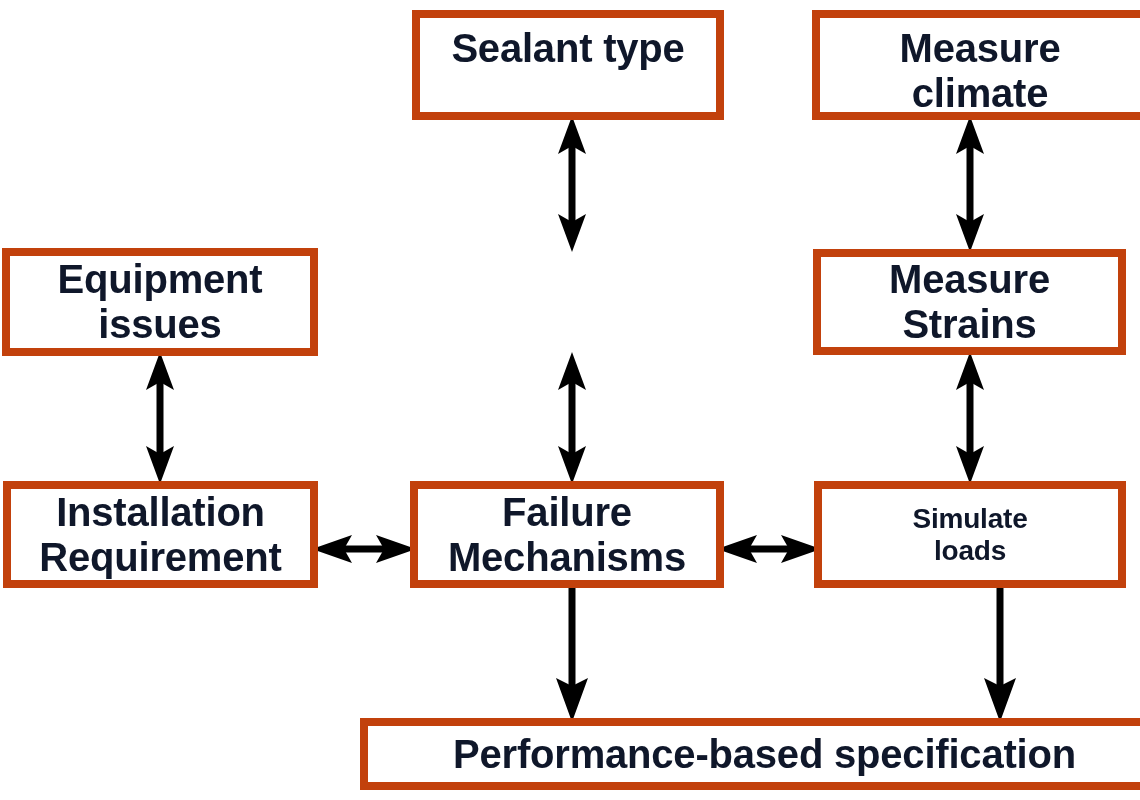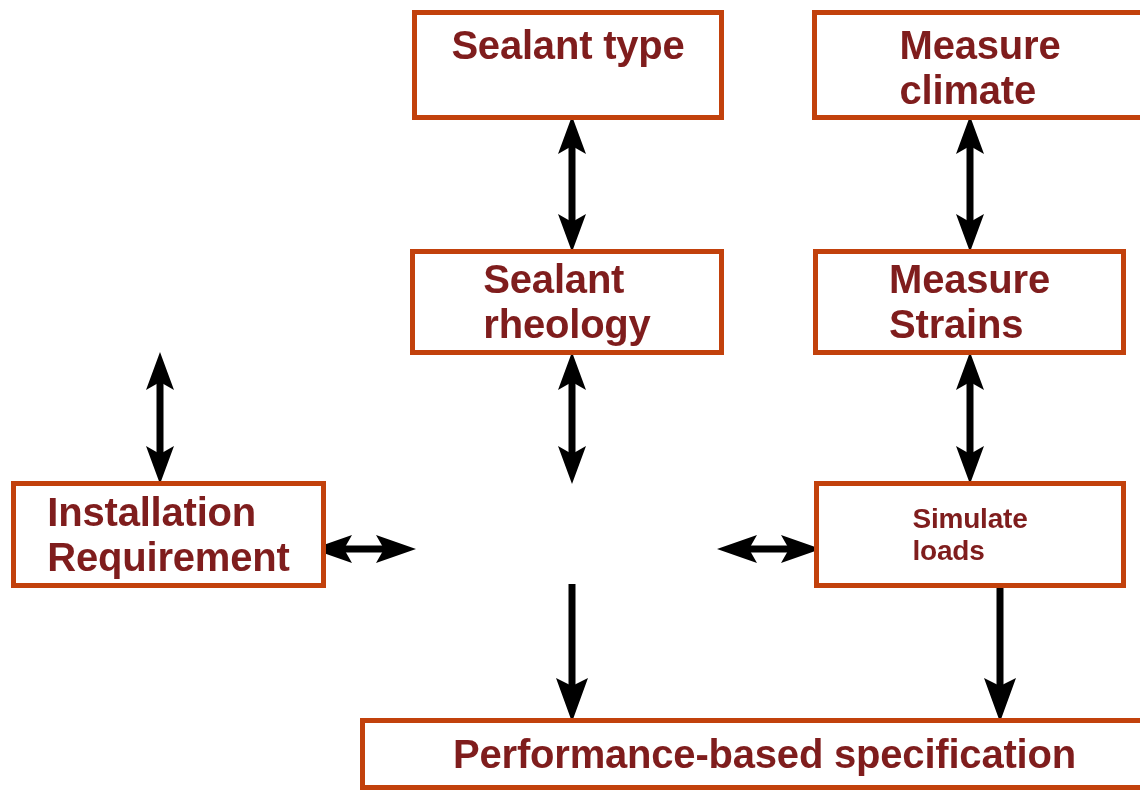--- a/index.html
+++ b/index.html
@@ -14,44 +14,44 @@
   #canvas {
     position: relative;
     width: 1140px;
     height: 800px;
     background: #ffffff;
     overflow: hidden;
   }
   .node {
     position: absolute;
     box-sizing: border-box;
-    border: 5px solid #c2410c;
+    border: 8px solid #c2410c;
     background: #ffffff;
-    color: #7f1d1d;
+    color: #0f172a;
     font-weight: bold;
-    text-align: left;
+    text-align: center;
     display: flex;
     align-items: center;
     justify-content: center;
     line-height: 1.12;
     letter-spacing: -0.2px;
     z-index: 3;
     white-space: pre-line;
   }
   .node.top-aligned {
     align-items: flex-start;
     padding-top: 8px;
   }
   
   #node-sealant-type      { left: 412px; top: 10px;  width: 312px; height: 110px; font-size: 40px; }
   #node-measure-climate   { left: 812px; top: 10px;  width: 336px; height: 110px; font-size: 40px; }
   #node-equipment-issues  { left: 2px;   top: 248px; width: 316px; height: 108px; font-size: 40px; }
   #node-sealant-rheology  { left: 410px; top: 249px; width: 314px; height: 106px; font-size: 40px; }
   #node-measure-strains   { left: 813px; top: 249px; width: 313px; height: 106px; font-size: 40px; }
-  #node-installation-req  { left: 3px;   top: 481px; width: 315px; height: 107px; font-size: 40px; margin-left: 8px; }
+  #node-installation-req  { left: 3px;   top: 481px; width: 315px; height: 107px; font-size: 40px; }
   #node-failure-mech      { left: 410px; top: 481px; width: 314px; height: 107px; font-size: 40px; }
   #node-simulate-loads    { left: 814px; top: 481px; width: 312px; height: 107px; font-size: 28px; }
   #node-perf-spec         { left: 360px; top: 718px; width: 809px; height: 72px;  font-size: 40px; }
 
   
   .edge {
     position: absolute;
     z-index: 1;
     overflow: visible;
   }
@@ -130,29 +130,31 @@
       <line x1="24" y1="2" x2="24" y2="112" stroke="#000" stroke-width="7"></line>
       <polygon points="24,140 40,96 24,104 8,96" fill="#000"></polygon>
     </svg>
   </div>
 
   <div class="node top-aligned" id="node-sealant-type">Sealant type</div>
 
   <div class="node top-aligned" id="node-measure-climate">Measure
 climate</div>
 
+  <div class="node" id="node-equipment-issues">Equipment
+issues</div>
 
-  <div class="node" id="node-sealant-rheology">Sealant
-rheology</div>
 
   <div class="node" id="node-measure-strains">Measure
 Strains</div>
 
   <div class="node" id="node-installation-req">Installation
 Requirement</div>
 
+  <div class="node" id="node-failure-mech">Failure
+Mechanisms</div>
 
   <div class="node" id="node-simulate-loads">Simulate
 loads</div>
 
   <div class="node" id="node-perf-spec">Performance-based specification</div>
 
 </div>
 
 </body></html>

